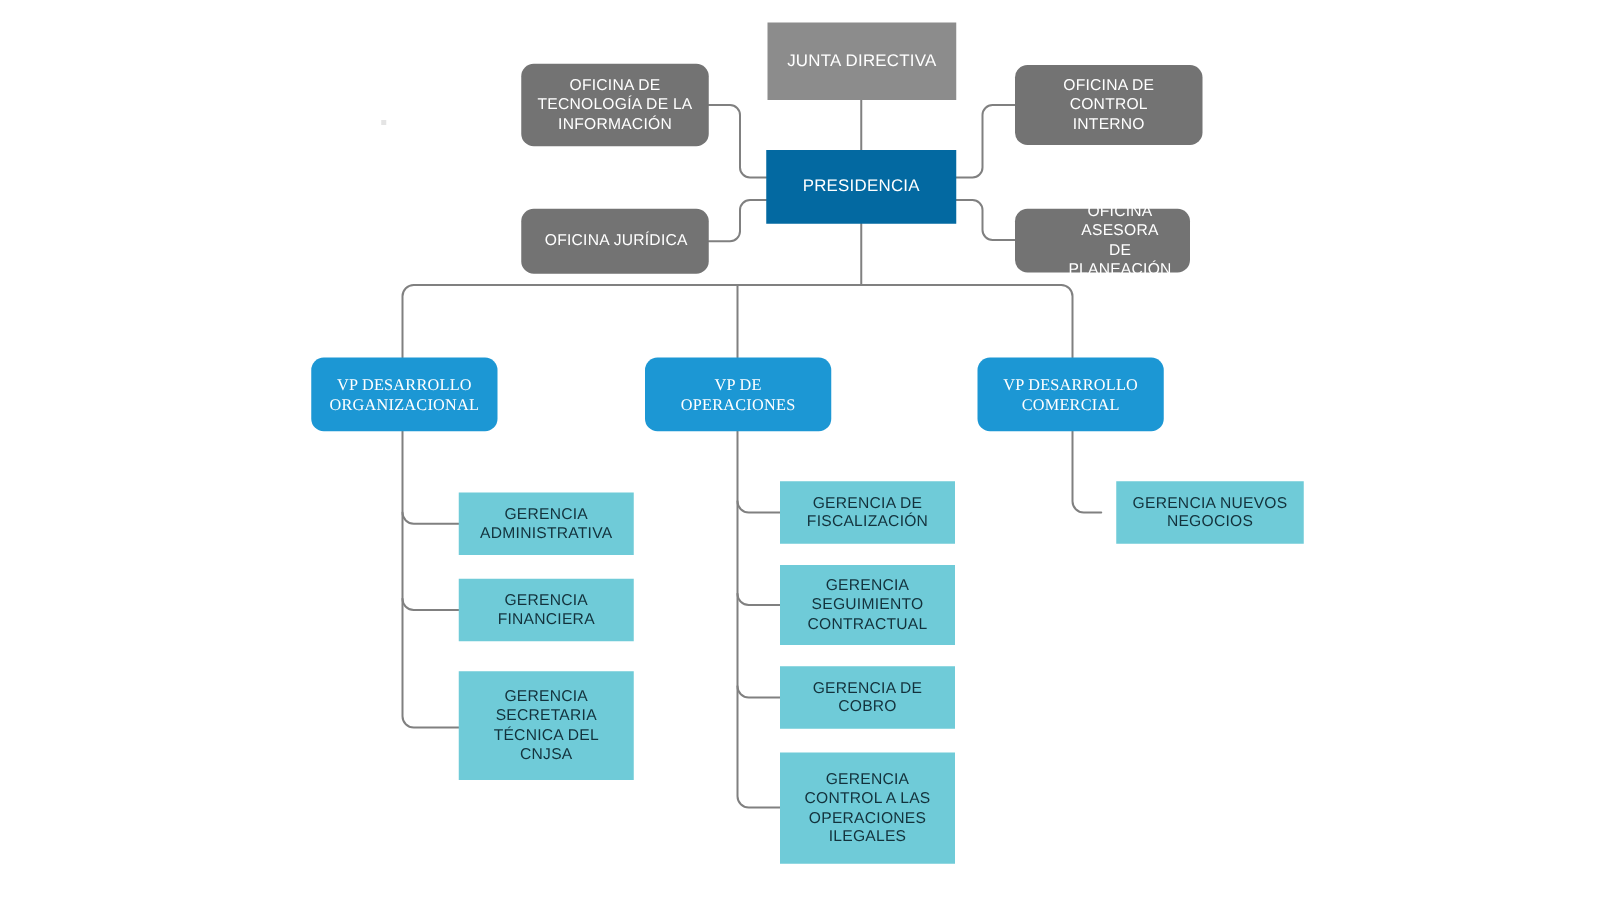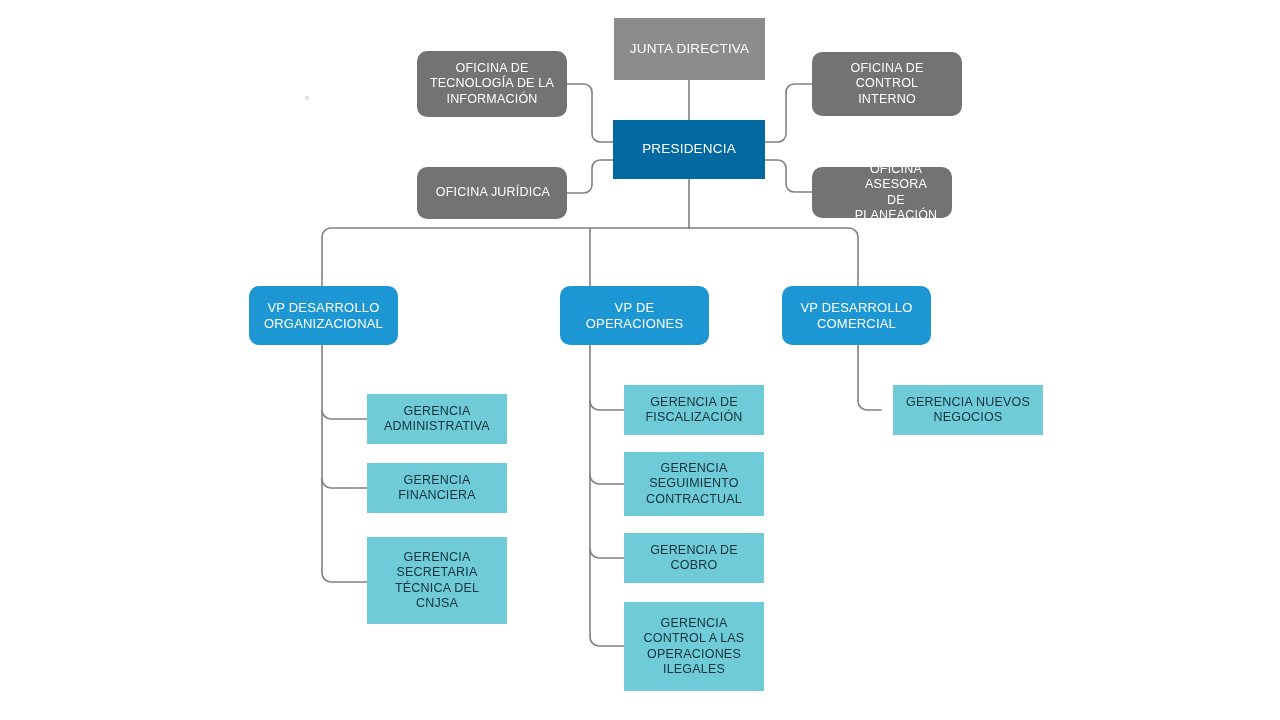--- a/index.html
+++ b/index.html
@@ -60,20 +60,21 @@
     background: #737373;
     color: #ffffff;
     border-radius: 10px;
     font-size: 12.5px;
   }
   .n-vp {
     background: #1c97d4;
     color: #ffffff;
     border-radius: 10px;
     font-size: 13px;
+    font-family: Liberation Serif, serif;
   }
   .n-gerencia {
     background: #6fcbd8;
     color: #13323c;
     border-radius: 0;
     font-size: 12.5px;
   }
   .artifact-dot {
     position: absolute;
     width: 4px;
@@ -151,21 +152,21 @@
   <div class="node n-office" style="left:812px; top:167px; width:140px; height:51px;padding-left:34px;">
     <span>OFICINA  ASESORA
 DE PLANEACIÓN</span>
   </div>
 
   <div class="node n-vp" style="left:249px; top:286px; width:149px; height:59px;">
     <span>VP DESARROLLO
 ORGANIZACIONAL</span>
   </div>
 
-  <div class="node n-vp" style="left:516px; top:286px; width:149px; height:59px;margin-left:44px;">
+  <div class="node n-vp" style="left:516px; top:286px; width:149px; height:59px;">
     <span>VP DE
 OPERACIONES</span>
   </div>
 
   <div class="node n-vp" style="left:782px; top:286px; width:149px; height:59px;">
     <span>VP DESARROLLO
 COMERCIAL</span>
   </div>
 
   <div class="node n-gerencia" style="left:367px; top:394px; width:140px; height:50px;">

